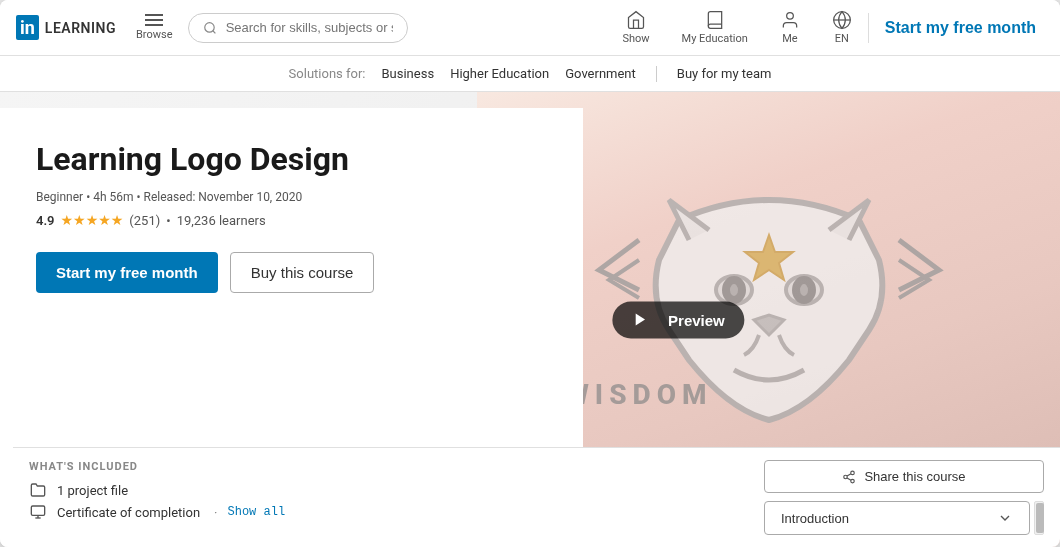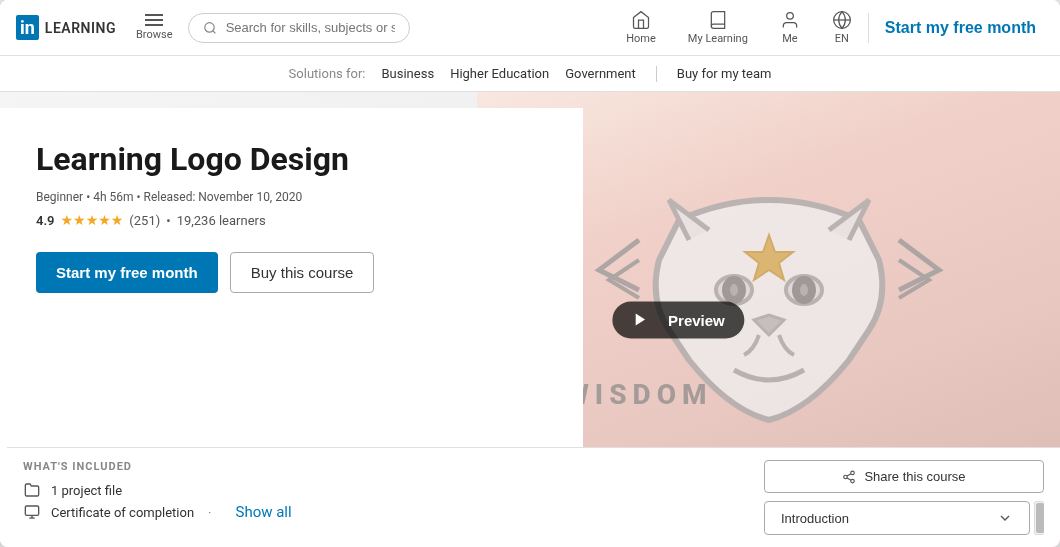--- a/index.html
+++ b/index.html
@@ -285,21 +285,21 @@
       font-weight: 600;
       cursor: pointer;
       display: flex;
       align-items: center;
       gap: 20px;
     }
     
     .bottom-section {
       position: absolute;
       bottom: 0;
-      left: 7px;
+      left: 13px;
       right: 0;
       background: #fff;
       border-top: 1px solid #e0e0e0;
       padding: 12px 16px;
       display: flex;
       gap: 32px;
     }
     .whats-included {
       flex: 1;
     }
@@ -323,22 +323,23 @@
       width: 18px;
       height: 18px;
       display: flex;
       align-items: center;
       justify-content: center;
       flex-shrink: 0;
     }
     .show-all-link {
       color: #0077b5;
       cursor: pointer;
-      font-size: 15px;
-      margin-left: 14px;
+      font-size: 12px;
+      margin-left: 0;
+      font-family: Liberation Mono, monospace;
     }
     .right-panel {
       width: 280px;
       display: flex;
       flex-direction: column;
       gap: 8px;
     }
     .share-btn {
       border: 1px solid #aaa;
       background: #fff;
@@ -406,28 +407,28 @@
       </svg>
       <input type="text" placeholder="Search for skills, subjects or software" style="">
     </div>
     <div class="nav-spacer"></div>
     <div class="nav-icons">
       <div class="nav-icon-item">
         <svg width="20" height="20" viewBox="0 0 24 24" fill="none" stroke="#555" stroke-width="1.5">
           <path d="M3 9l9-7 9 7v11a2 2 0 01-2 2H5a2 2 0 01-2-2z"></path>
             <polyline points="9,22 9,12 15,12 15,22"></polyline>
         </svg>
-        <span class="nav-icon-label">Home</span>
+        <span class="nav-icon-label">Show</span>
       </div>
       <div class="nav-icon-item">
         <svg width="20" height="20" viewBox="0 0 24 24" fill="none" stroke="#555" stroke-width="1.5">
           <path d="M4 19.5A2.5 2.5 0 016.5 17H20"></path>
             <path d="M6.5 2H20v20H6.5A2.5 2.5 0 014 19.5v-15A2.5 2.5 0 016.5 2z"></path>
         </svg>
-        <span class="nav-icon-label">My Learning</span>
+        <span class="nav-icon-label">My Education</span>
       </div>
       <div class="nav-icon-item">
         <svg width="20" height="20" viewBox="0 0 24 24" fill="none" stroke="#555" stroke-width="1.5">
           <path d="M20 21v-2a4 4 0 00-4-4H8a4 4 0 00-4 4v2"></path>
             <circle cx="12" cy="7" r="4"></circle>
         </svg>
         <span class="nav-icon-label">Me</span>
       </div>
       <div class="nav-icon-item">
         <svg width="20" height="20" viewBox="0 0 24 24" fill="none" stroke="#555" stroke-width="1.5">

